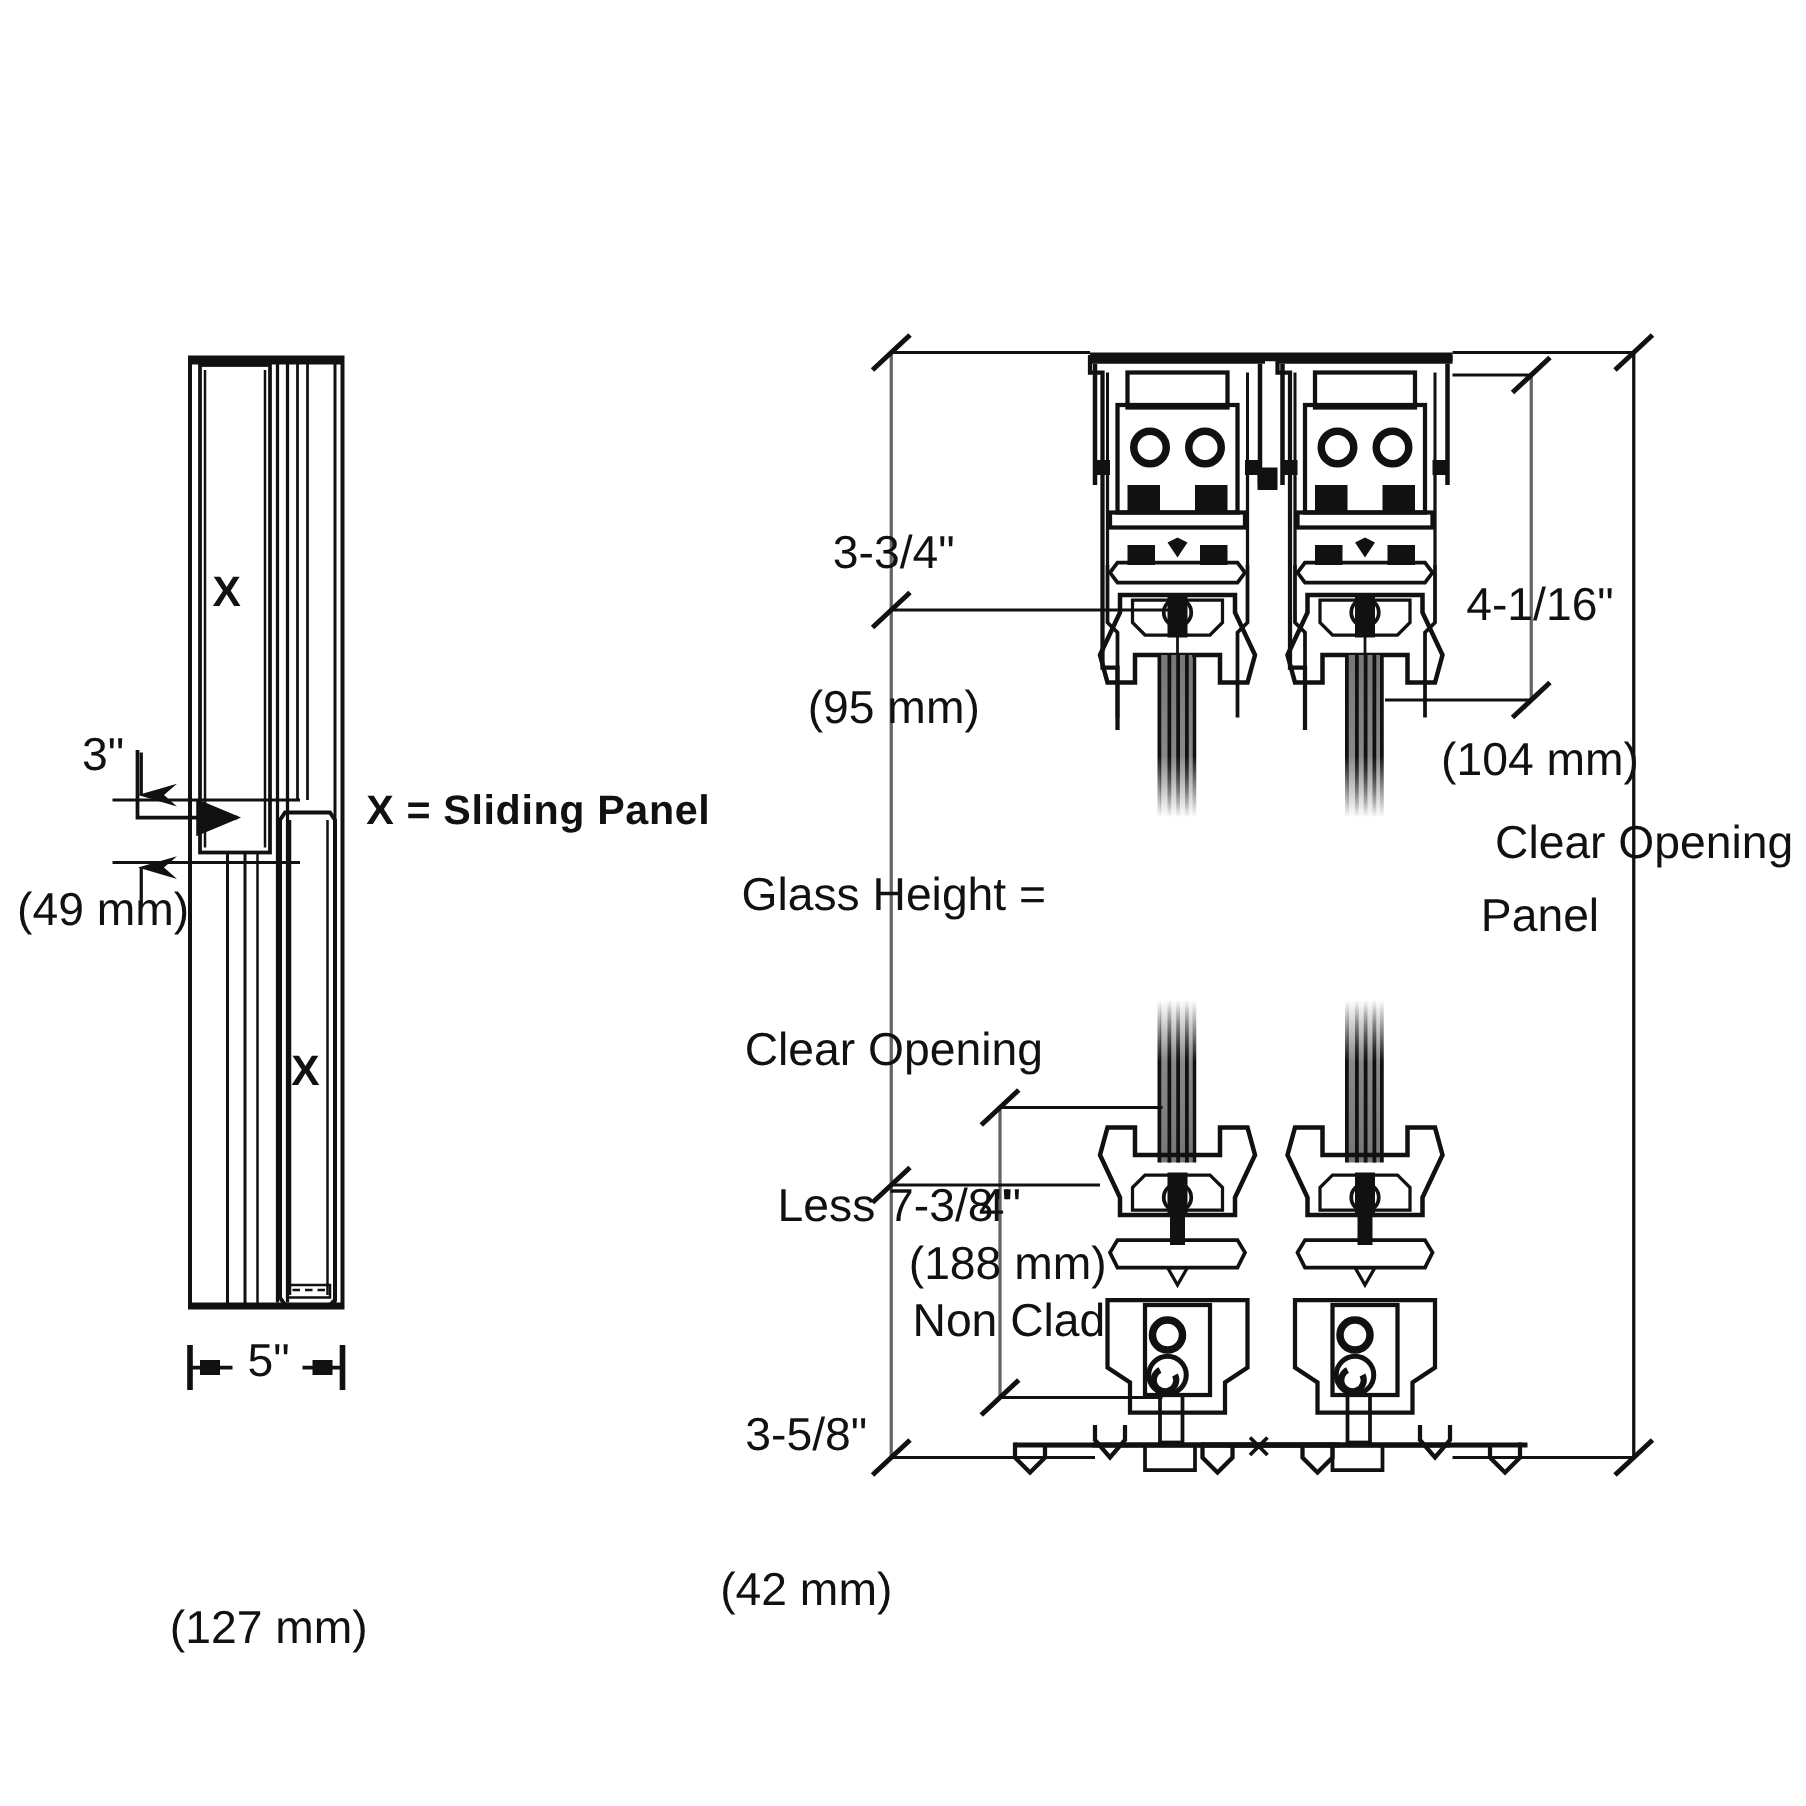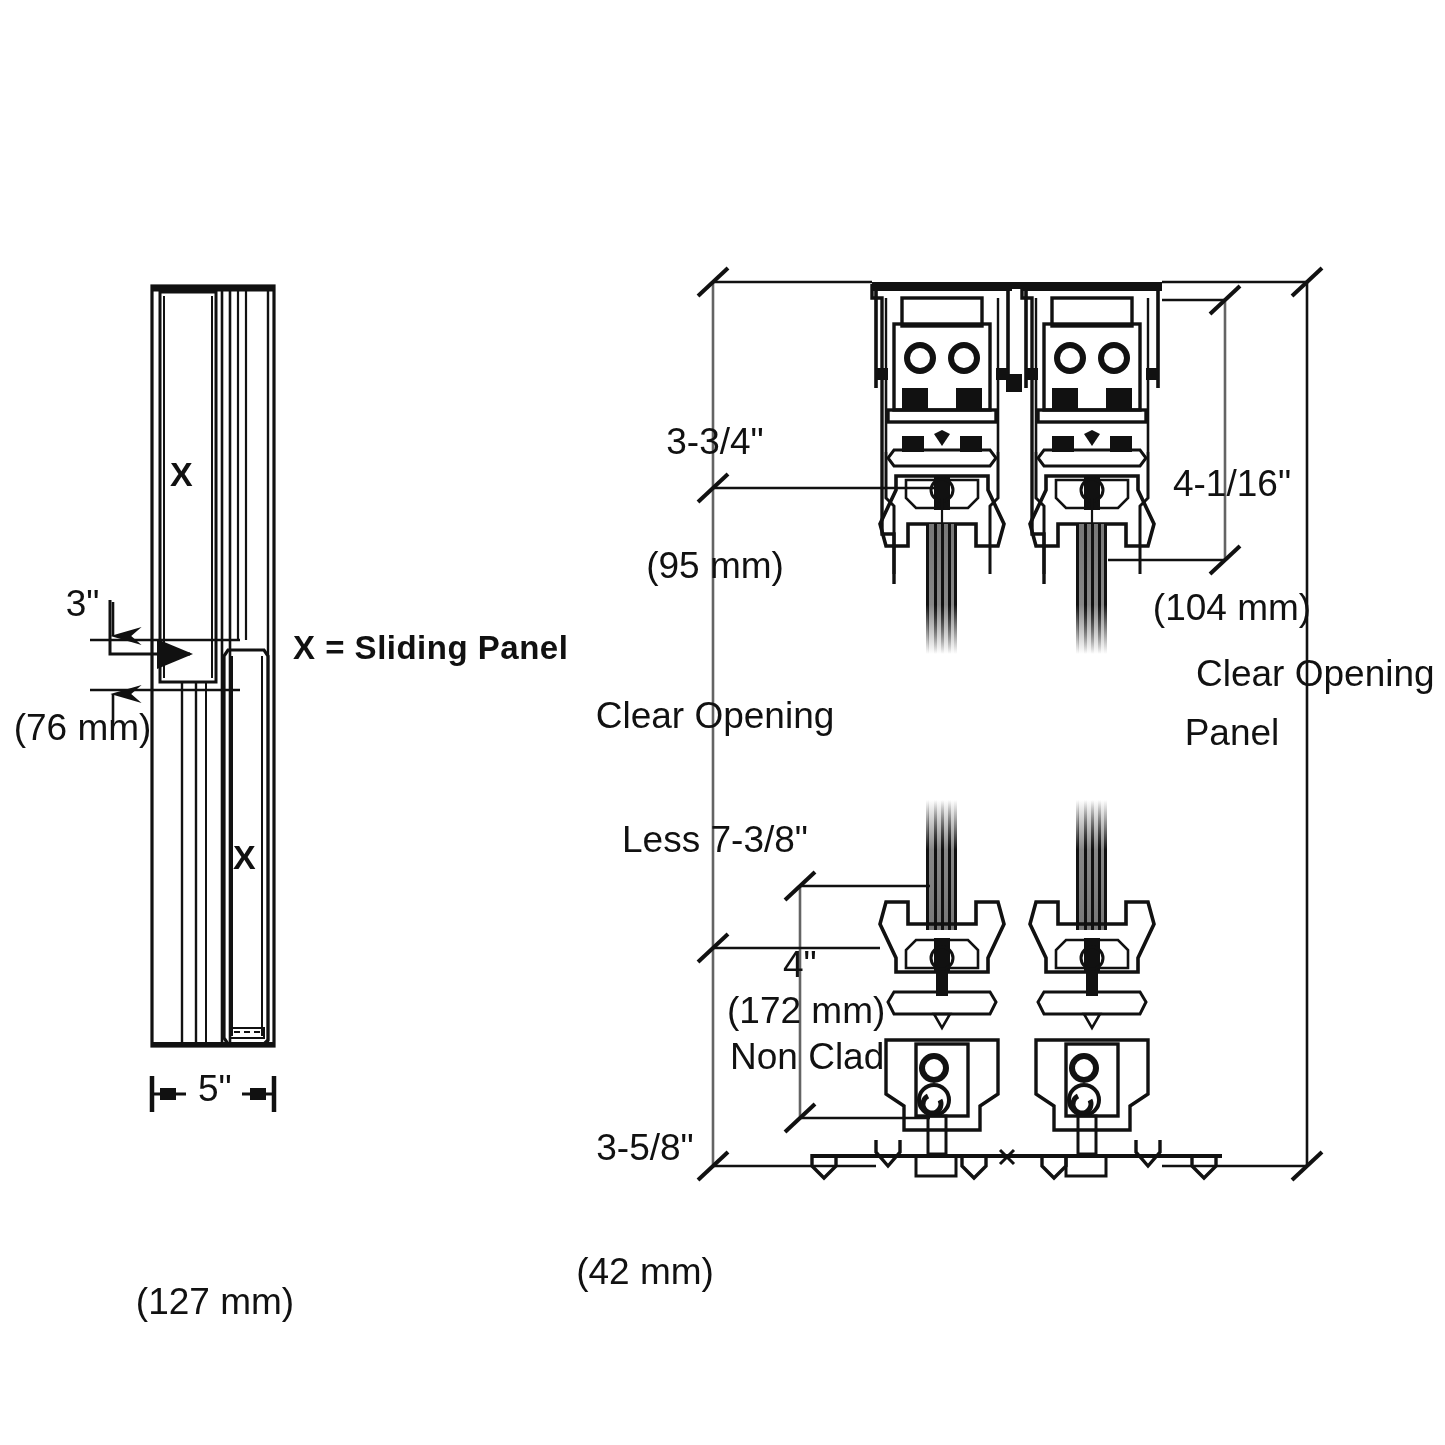--- a/index.html
+++ b/index.html
@@ -266,21 +266,21 @@
       <path d="M1307,282 L1307,1166" stroke-width="2.6"></path>
       <path d="M1292,296 L1322,268" stroke-width="4"></path>
       <path d="M1292,1180 L1322,1152" stroke-width="4"></path>
       <path d="M1162,282 L1307,282" stroke-width="2.4"></path>
       <path d="M1162,1166 L1307,1166" stroke-width="2.4"></path>
     </g>
   </svg>
 
   <div class="txt dim c" style="left:0px;top:500px;width:165px;">
     <div>3"</div>
-    <div>(76 mm)</div>
+    <div>(49 mm)</div>
   </div>
 
   <div class="txt xmark" style="left:170px;top:455px;">X</div>
   <div class="txt xmark" style="left:233px;top:838px;">X</div>
 
   <div class="txt bold-cond" style="left:293px;top:630px;">X = Sliding Panel</div>
 
   <div class="txt dim c" style="left:120px;top:1073px;width:190px;">
     <div style="visibility:hidden;height:42px;">.</div>
     <div>(127 mm)</div>
@@ -292,26 +292,27 @@
     <div>(95 mm)</div>
   </div>
 
   <div class="txt dim c" style="left:1132px;top:380px;width:200px;">
     <div>4-1/16"</div>
     <div>(104 mm)</div>
     <div>Panel</div>
   </div>
 
   <div class="txt dim c" style="left:565px;top:612px;width:300px;">
+    <div>Glass Height =</div>
     <div>Clear Opening</div>
     <div>Less 7-3/8"</div>
   </div>
 
   <div class="txt dim" style="left:783px;top:944px;">4"</div>
-  <div class="txt dim" style="left:727px;top:990px;">(172 mm)</div>
+  <div class="txt dim" style="left:727px;top:990px;">(188 mm)</div>
   <div class="txt dim" style="left:730px;top:1036px;text-align:center;">Non Clad</div>
 
   <div class="txt dim c" style="left:565px;top:1044px;width:160px;">
     <div>3-5/8"</div>
     <div>(42 mm)</div>
   </div>
 
   <div class="txt dim" style="left:1196px;top:653px;">Clear Opening</div>
 
 </div>

